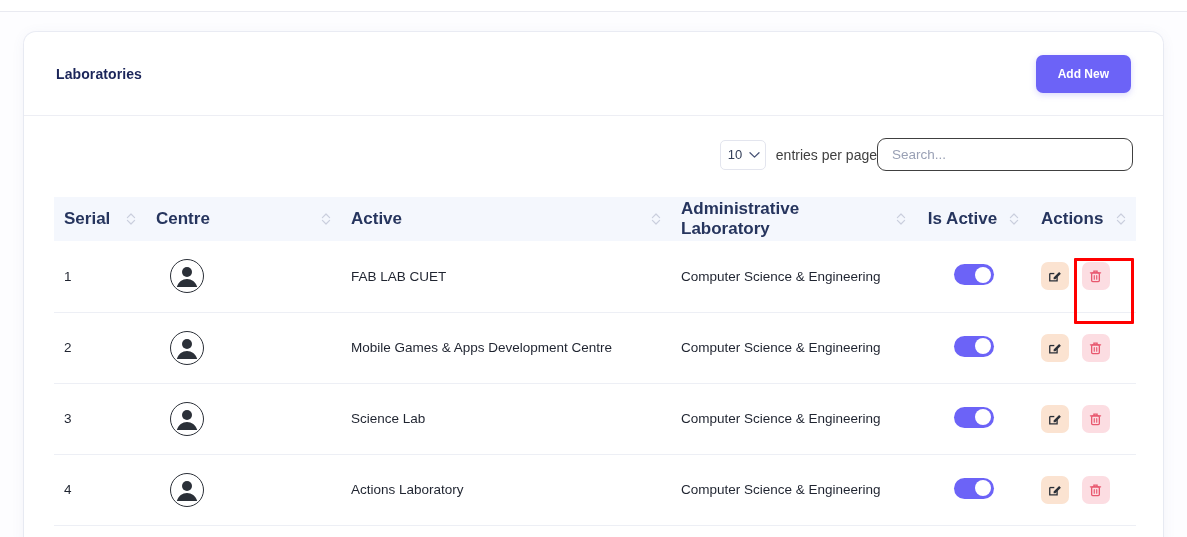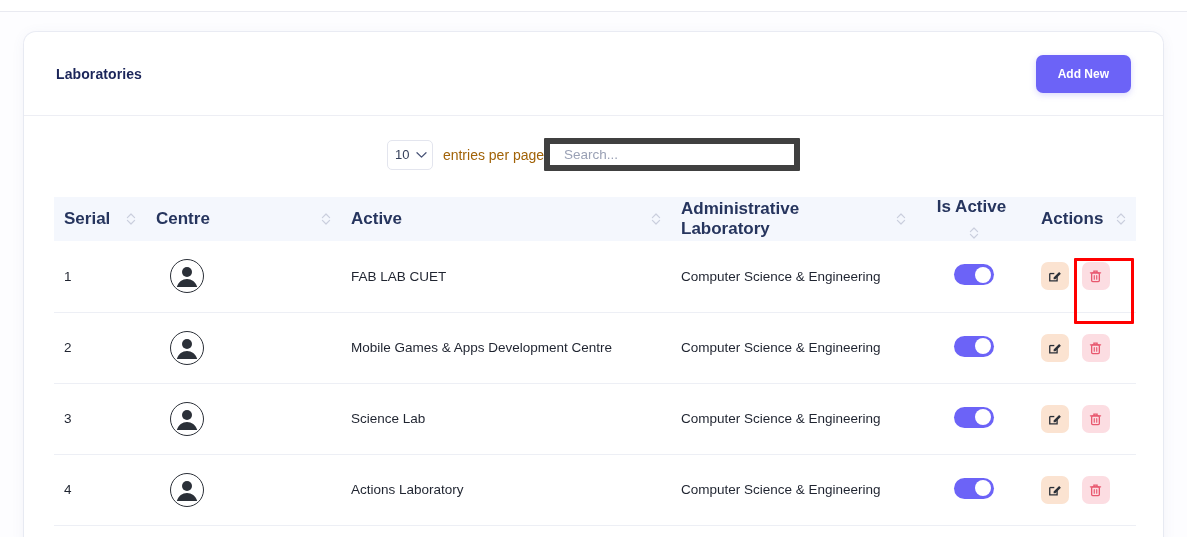--- a/index.html
+++ b/index.html
@@ -58,21 +58,21 @@
     font-weight: bold;
     padding: 12px 22px;
     font-family: "Liberation Sans", sans-serif;
     cursor: pointer;
     box-shadow: 0 2px 6px rgba(108,99,247,0.25);
   }
   .card-body { padding: 22px 30px 0 30px; }
   .table-controls {
     display: flex;
     align-items: center;
-    justify-content: center;
+    justify-content: flex-end;
     margin-bottom: 26px;
   }
   .entries-group {
     display: flex;
     align-items: center;
     gap: 10px;
   }
   .entries-select {
     appearance: none;
     -webkit-appearance: none;
@@ -90,27 +90,27 @@
   .select-wrap { position: relative; display: inline-block; }
   .select-chevron {
     position: absolute;
     right: 6px; top: 50%;
     transform: translateY(-50%);
     pointer-events: none;
     line-height: 0;
   }
   .entries-label {
     font-size: 14px;
-    color: #a16207;
+    color: #404040;
   }
   .search-input {
     width: 256px;
     height: 33px;
-    border: 6px solid #404040;
-    border-radius: 1px;
+    border: 1px solid #404040;
+    border-radius: 9px;
     padding: 0 14px;
     font-size: 13.5px;
     color: #35405a;
     font-family: "Liberation Sans", sans-serif;
     outline: none;
     background: #ffffff;
   }
   .search-input::placeholder { color: #9aa1b5; }
 
   table.data-table {
@@ -127,21 +127,21 @@
     text-align: left;
     padding: 0 10px;
     vertical-align: middle;
   }
   .th-inner {
     display: flex;
     align-items: center;
     justify-content: space-between;
     gap: 8px;
   }
-  .th-inner.center { justify-content: center; flex-direction: column; }
+  .th-inner.center { justify-content: center; }
   .th-inner.center .th-label { margin-right: 4px; }
   .sort-icon { line-height: 0; flex: 0 0 auto; opacity: 0.85; }
   th.col-serial { width: 92px; padding-left: 16px; }
   th.col-banner { width: 195px; }
   th.col-title  { width: 330px; }
   th.col-dept   { width: 245px; }
   th.col-active { width: 115px; }
   th.col-actions{ width: 105px; }
 
   table.data-table tbody td {

